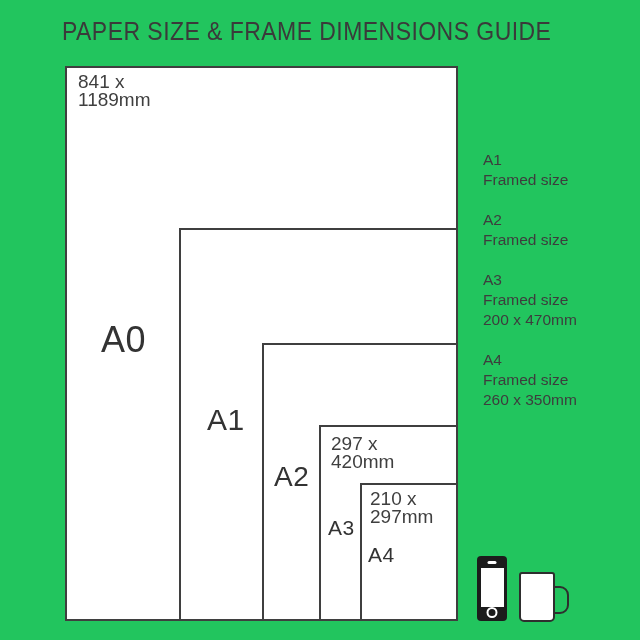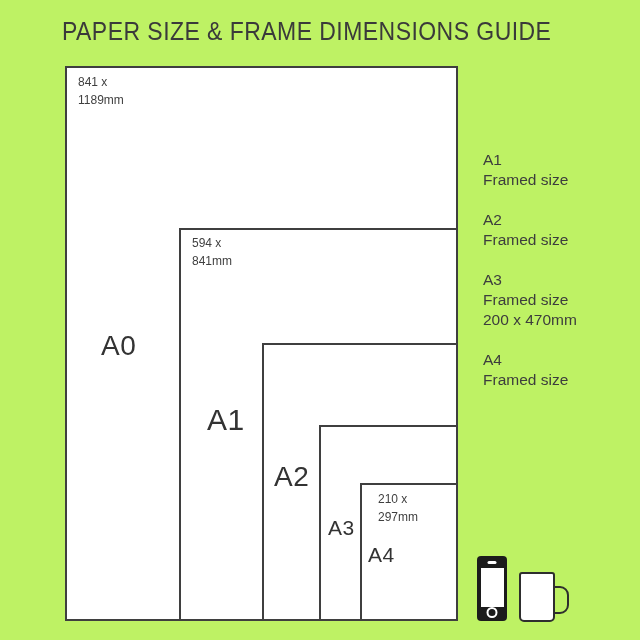--- a/index.html
+++ b/index.html
@@ -1,47 +1,47 @@
 <!DOCTYPE html>
 <html><head>
 <meta charset="utf-8">
 <style>
   html,body{margin:0;padding:0;background:#e8e8ea;}
   .page{
     position:relative;width:640px;height:640px;overflow:hidden;
-    background:#bef264;color:#3d3d3d;
+    background:#22c55e;color:#3d3d3d;
     font-family:"Liberation Sans",sans-serif;
   }
   .title{
     position:absolute;left:62px;top:16px;margin:0;
     font-size:26px;font-weight:500;letter-spacing:.5px;color:#3a3a3a;
     transform:scaleX(.885);transform-origin:left top;white-space:nowrap;
   }
   .rect{
     position:absolute;background:#ffffff;
     border:2px solid #3f3f3f;box-sizing:border-box;
   }
   .dims{
-    position:absolute;font-size:12px;line-height:18px;color:#3f3f3f;
+    position:absolute;font-size:19px;line-height:18px;color:#3f3f3f;
   }
   .dims span{display:block;}
   .size-label{
     position:absolute;color:#333333;line-height:1;letter-spacing:.5px;
   }
   .rect-a0{left:65px;top:66px;width:393px;height:555px;}
   .rect-a1{left:179px;top:228px;width:279px;height:393px;}
   .rect-a2{left:262px;top:343px;width:196px;height:278px;}
   .rect-a3{left:319px;top:425px;width:139px;height:196px;}
   .rect-a4{left:360px;top:483px;width:98px;height:138px;}
   .dims-a0{left:78px;top:73px;}
   .dims-a1{left:192px;top:234px;}
   .dims-a2{left:275px;top:353px;}
   .dims-a3{left:331px;top:435px;}
-  .dims-a4{left:370px;top:490px;margin-left:8px;}
-  .label-a0{left:101px;top:332px;font-size:28px;}
+  .dims-a4{left:370px;top:490px;}
+  .label-a0{left:101px;top:322px;font-size:36px;}
   .label-a1{left:207px;top:405px;font-size:30px;}
   .label-a2{left:274px;top:463px;font-size:28px;}
   .label-a3{left:328px;top:517px;font-size:21px;}
   .label-a4{left:368px;top:544px;font-size:21px;}
   .sidebar{
     position:absolute;left:483px;top:150px;
     font-size:15.5px;line-height:20px;color:#3d3d3d;
   }
   .framed-item{margin-bottom:20px;}
   
@@ -85,23 +85,23 @@
   <div class="rect rect-a0"></div>
   <div class="rect rect-a1"></div>
   <div class="rect rect-a2"></div>
   <div class="rect rect-a3"></div>
   <div class="rect rect-a4"></div>
 
   <div class="dims dims-a0">
     <span>841 x</span>
     <span>1189mm</span>
   </div>
-  <div class="dims dims-a1">
-    <span>594 x</span>
-    <span>841mm</span>
+  <div class="dims dims-a3">
+    <span>297 x</span>
+    <span>420mm</span>
   </div>
   <div class="dims dims-a4">
     <span>210 x</span>
     <span>297mm</span>
   </div>
 
   <div class="size-label label-a0">A0</div>
   <div class="size-label label-a1">A1</div>
   <div class="size-label label-a2">A2</div>
   <div class="size-label label-a3">A3</div>
@@ -117,20 +117,21 @@
       <div>Framed size</div>
     </div>
     <div class="framed-item">
       <div>A3</div>
       <div>Framed size</div>
       <div>200 x 470mm</div>
     </div>
     <div class="framed-item">
       <div>A4</div>
       <div>Framed size</div>
+      <div>260 x 350mm</div>
     </div>
   </div>
 
   <div class="phone">
     <div class="phone-speaker"></div>
     <div class="phone-screen"></div>
     <div class="phone-home"></div>
   </div>
   <div class="mug">
     <div class="mug-handle"></div>

